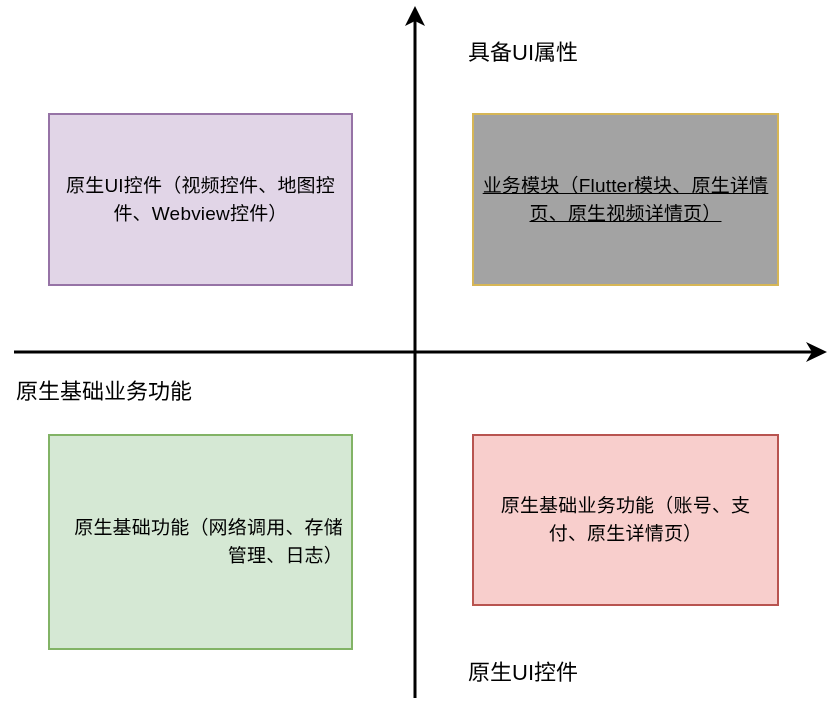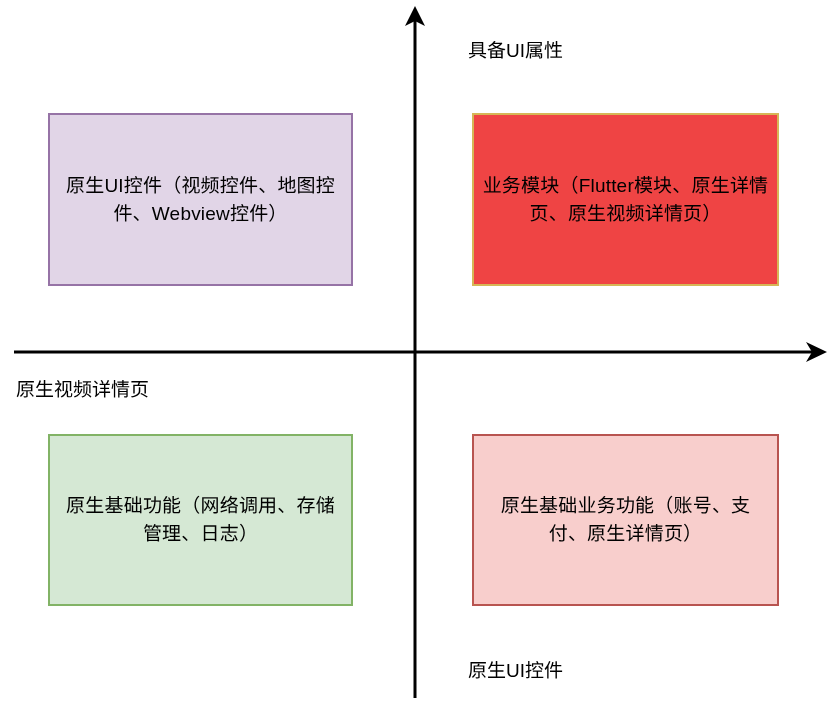--- a/index.html
+++ b/index.html
@@ -26,21 +26,21 @@
     left: 0;
     top: 0;
     width: 836px;
     height: 712px;
     pointer-events: none;
   }
 
   
   .axis-label {
     position: absolute;
-    font-size: 19px;
+    font-size: 22px;
     line-height: 1.25;
     color: #000000;
     white-space: nowrap;
   }
   .axis-label.top    { left: 468px; top: 39px; }
   .axis-label.bottom { left: 468px; top: 659px; }
   .axis-label.left   { left: 16px;  top: 378px; }
   .axis-label.right  { left: 676px; top: 378px; }
 
   
@@ -57,21 +57,21 @@
   }
   .qbox-text {
     font-size: 19px;
     line-height: 1.45;
     color: #000000;
     letter-spacing: 0.2px;
   }
 
   #box-top-left     { left: 48px;  top: 113px; width: 305px; height: 173px; }
   #box-top-right    { left: 472px; top: 113px; width: 307px; height: 173px; }
-  #box-bottom-left  { left: 48px;  top: 434px; width: 305px; height: 172px; }
+  #box-bottom-left  { left: 48px;  top: 434px; width: 305px; height: 216px; text-align: right; }
   #box-bottom-right { left: 472px; top: 434px; width: 307px; height: 172px; }
 </style>
 </head>
 <body>
 
 <div id="canvas" style="background-color: rgb(255, 255, 255);">
 
   <svg class="axis-svg" viewBox="0 0 836 712" xmlns="http://www.w3.org/2000/svg">
     <g stroke="#000000" stroke-width="3" fill="#000000">
       <line x1="415" y1="18" x2="415" y2="698"></line>
@@ -80,28 +80,28 @@
     <g stroke="#000000" stroke-width="3" fill="#000000">
       <line x1="14" y1="352" x2="814" y2="352"></line>
       <polygon points="827,352 806,342 812,352 806,362" stroke="none"></polygon>
     </g>
   </svg>
 
   <div class="axis-label top">具备UI属性</div>
 
   <div class="axis-label bottom">原生UI控件</div>
 
-  <div class="axis-label left">原生视频详情页</div>
+  <div class="axis-label left">原生基础业务功能</div>
 
 
   <div class="qbox" id="box-top-left" style="background-color: rgb(225, 213, 231); border-color: rgb(150, 115, 166);">
     <span class="qbox-text">原生UI控件（视频控件、地图控件、Webview控件）</span>
   </div>
 
-  <div class="qbox" id="box-top-right" style="background-color: #ef4444; border-color: rgb(214, 182, 86);">
+  <div class="qbox" id="box-top-right" style="background-color: #a3a3a3; border-color: rgb(214, 182, 86); text-decoration: underline;">
     <span class="qbox-text">业务模块（Flutter模块、原生详情页、原生视频详情页）</span>
   </div>
 
   <div class="qbox" id="box-bottom-left" style="background-color: rgb(213, 232, 212); border-color: rgb(130, 179, 102);">
     <span class="qbox-text">原生基础功能（网络调用、存储管理、日志）</span>
   </div>
 
   <div class="qbox" id="box-bottom-right" style="background-color: rgb(248, 206, 204); border-color: rgb(184, 84, 80);">
     <span class="qbox-text">原生基础业务功能（账号、支付、原生详情页）</span>
   </div>

